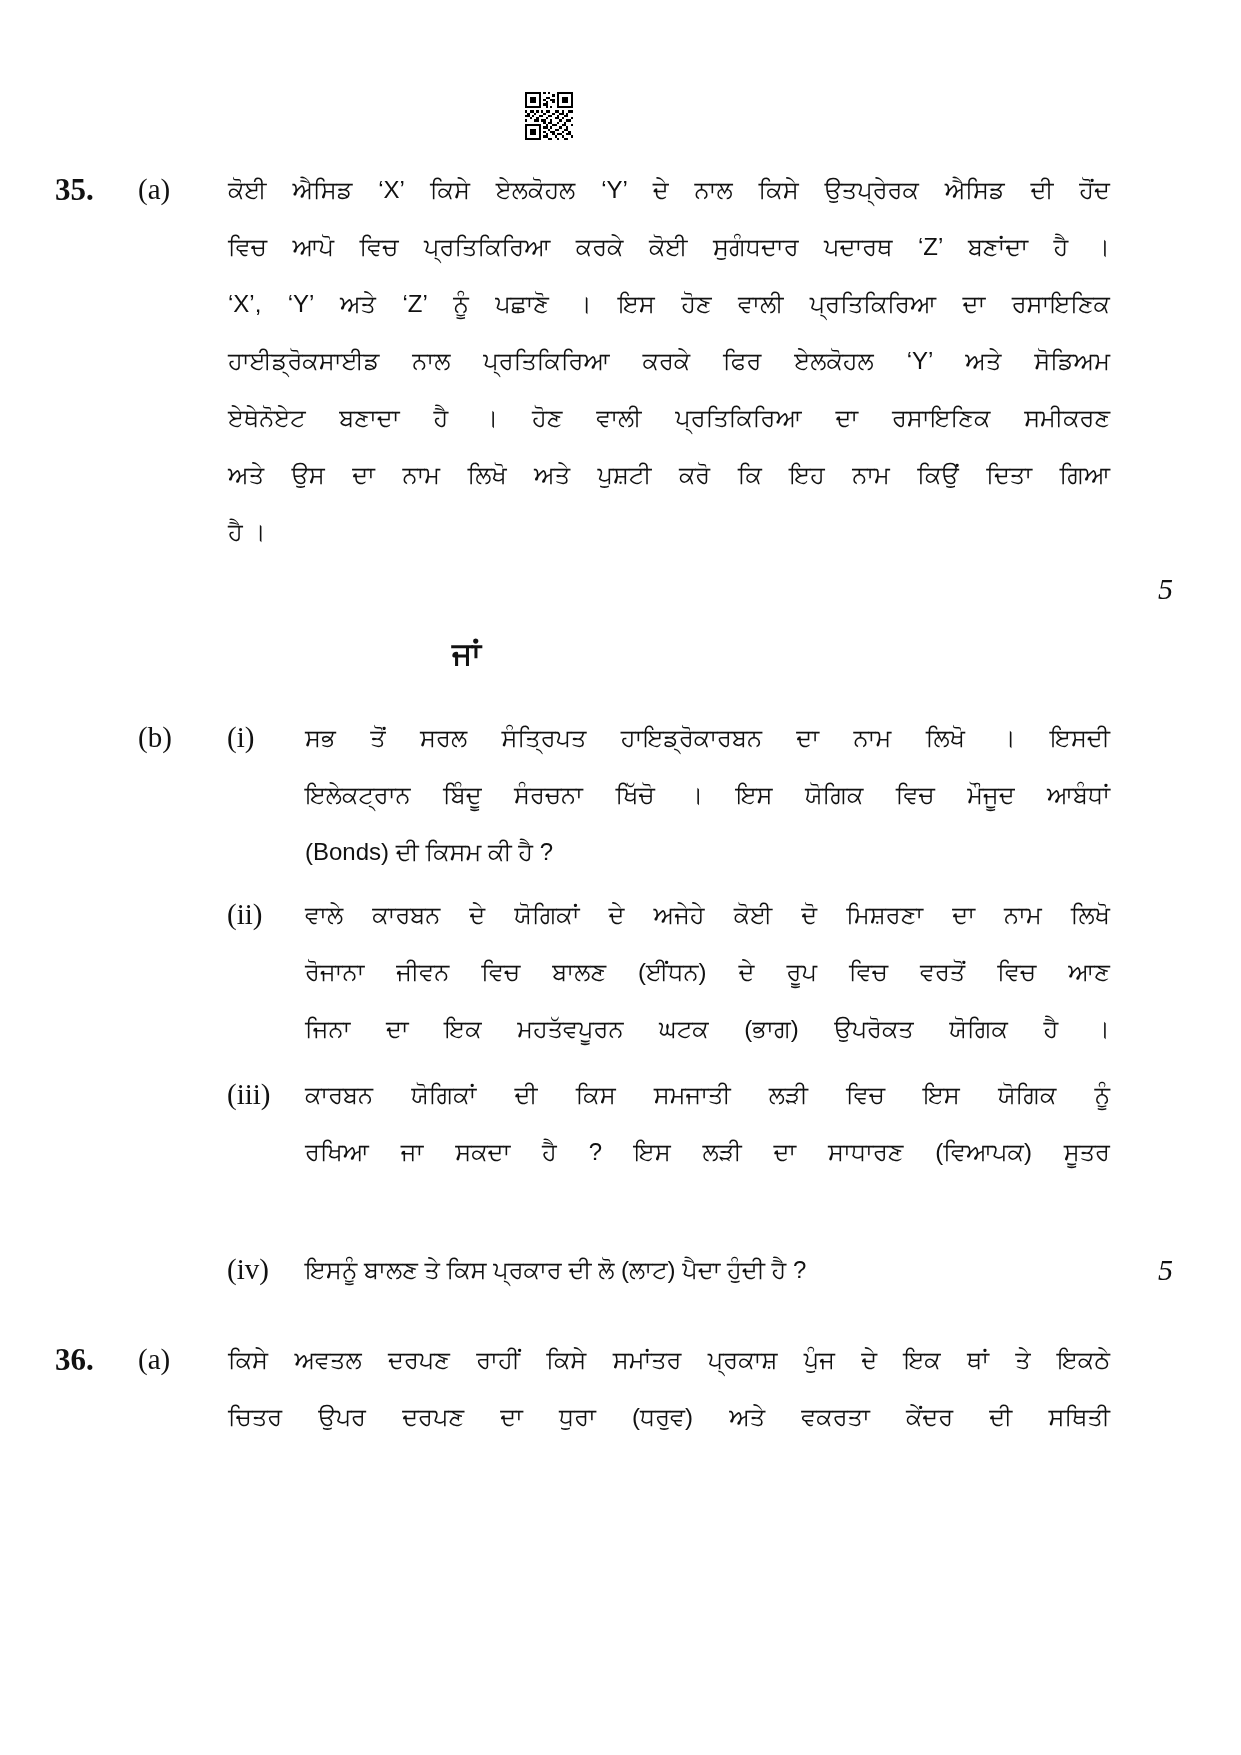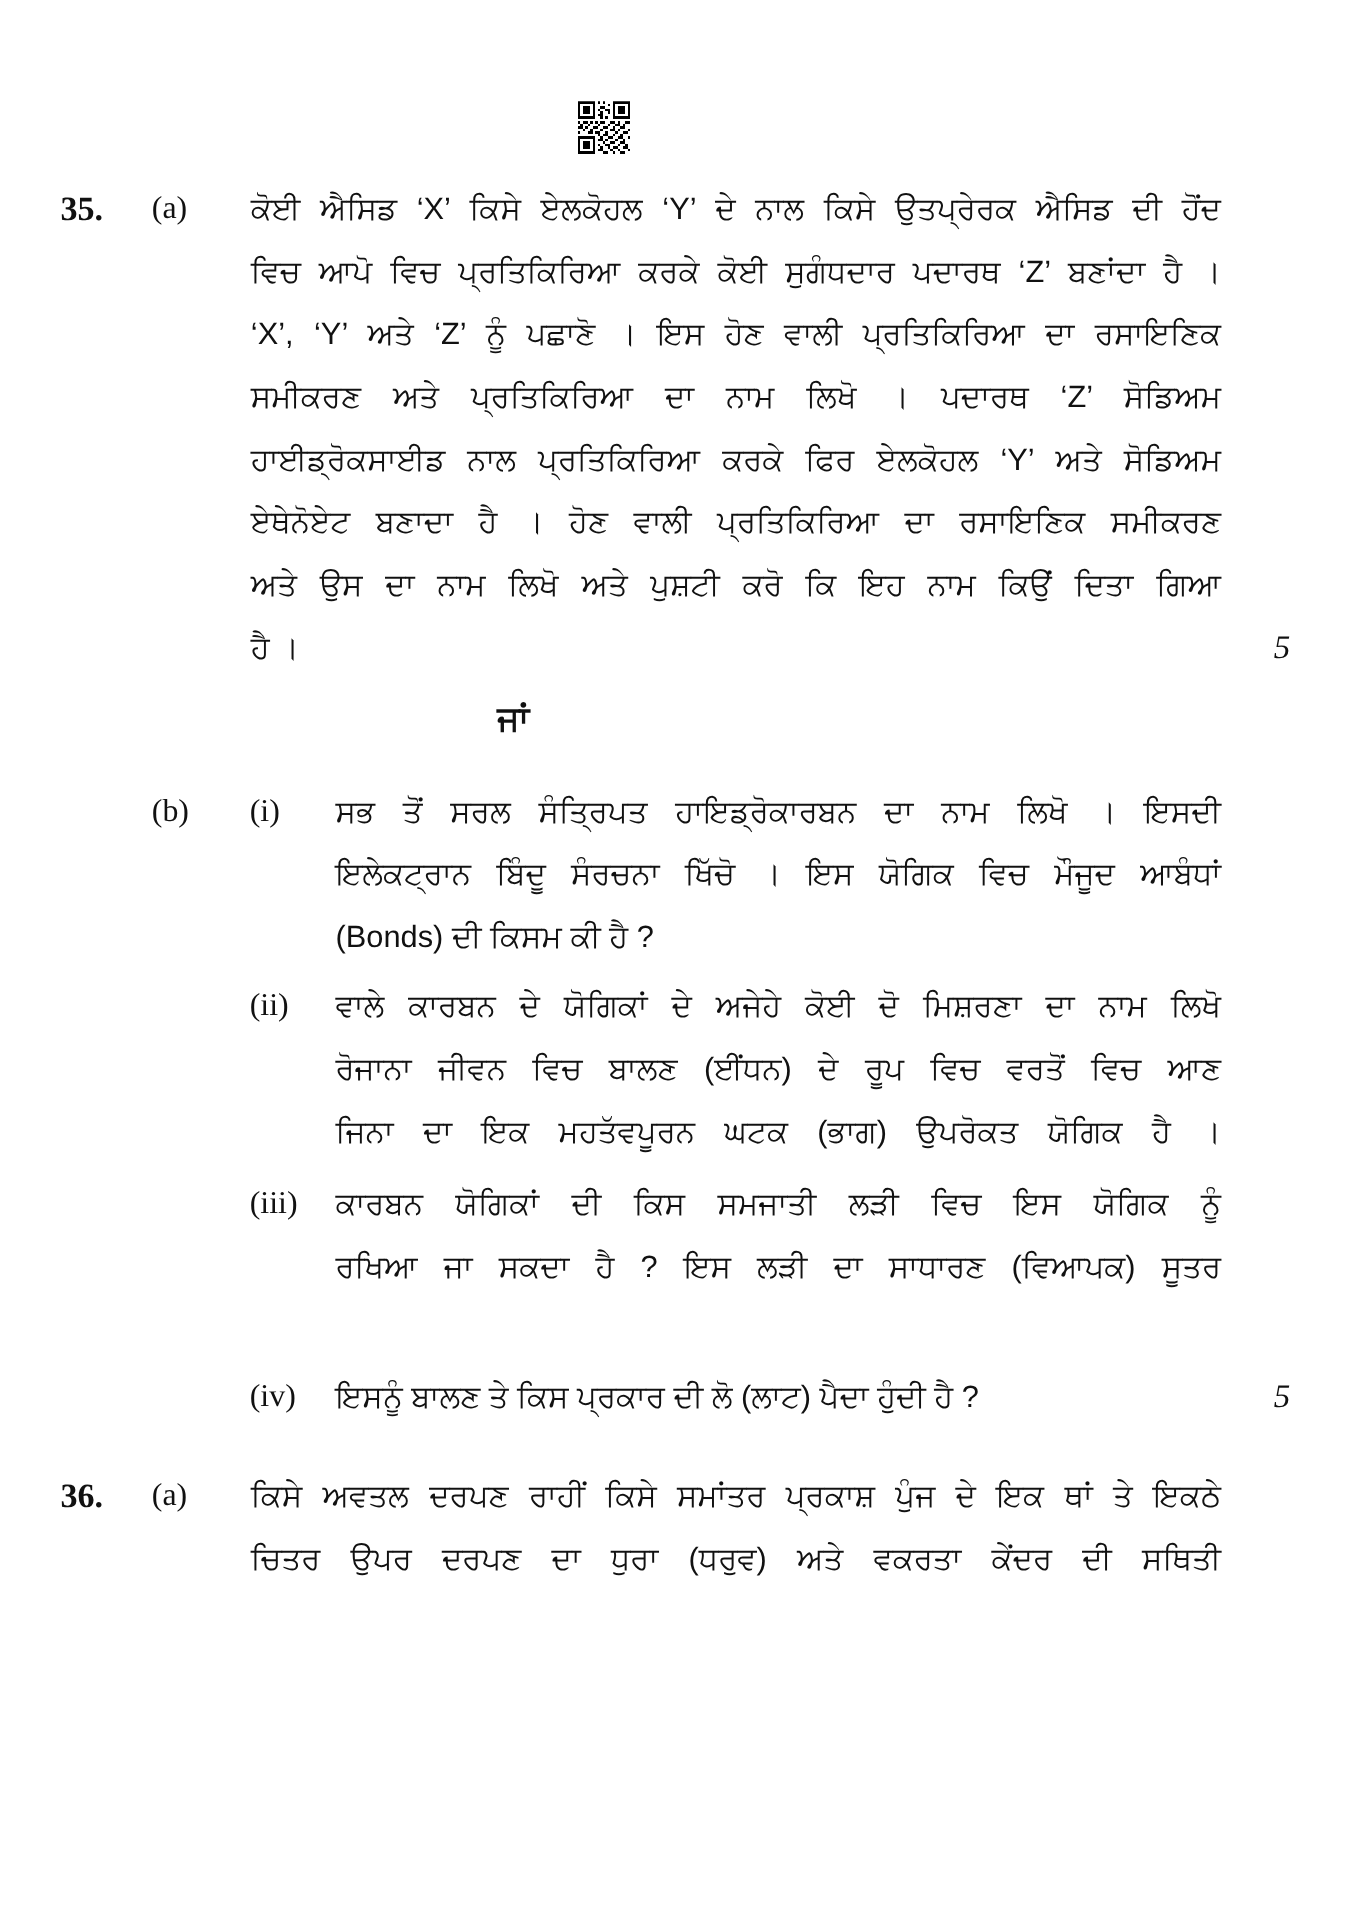--- a/index.html
+++ b/index.html
@@ -42,21 +42,21 @@
     left: 227px;
     top: 0;
     font-family: "Liberation Serif", serif;
     font-size: 29px;
     line-height: 57px;
   }
   .text { position: absolute; top: 0; }
   .text.main { left: 228px; width: 882px; }
   .text.sub  { left: 305px; width: 805px; }
   .jline {
-    font-size: 28px;
+    font-size: 24px;
     line-height: 57px;
     text-align: justify;
     text-align-last: justify;
     white-space: normal;
   }
   .jline.last { text-align-last: left; }
   .marks {
     position: absolute;
     left: 1158px;
     width: 40px;
@@ -189,21 +189,20 @@
     </svg>
   </div>
 
   <section class="block" style="top:161px;">
     <span class="qnum">35.</span>
     <span class="plabel">(a)</span>
     <div class="text main">
       <div class="jline">ਕੋਈ ਐਸਿਡ ‘X’ ਕਿਸੇ ਏਲਕੋਹਲ ‘Y’ ਦੇ ਨਾਲ ਕਿਸੇ ਉਤਪ੍ਰੇਰਕ ਐਸਿਡ ਦੀ ਹੋਂਦ</div>
       <div class="jline">ਵਿਚ ਆਪੋ ਵਿਚ ਪ੍ਰਤਿਕਿਰਿਆ ਕਰਕੇ ਕੋਈ ਸੁਗੰਧਦਾਰ ਪਦਾਰਥ ‘Z’ ਬਣਾਂਦਾ ਹੈ ।</div>
       <div class="jline">‘X’, ‘Y’ ਅਤੇ ‘Z’ ਨੂੰ ਪਛਾਣੋ । ਇਸ ਹੋਣ ਵਾਲੀ ਪ੍ਰਤਿਕਿਰਿਆ ਦਾ ਰਸਾਇਣਿਕ</div>
-      <div class="jline">ਸਮੀਕਰਣ ਅਤੇ ਪ੍ਰਤਿਕਿਰਿਆ ਦਾ ਨਾਮ ਲਿਖੋ । ਪਦਾਰਥ ‘Z’ ਸੋਡਿਅਮ</div>
       <div class="jline">ਹਾਈਡ੍ਰੋਕਸਾਈਡ ਨਾਲ ਪ੍ਰਤਿਕਿਰਿਆ ਕਰਕੇ ਫਿਰ ਏਲਕੋਹਲ ‘Y’ ਅਤੇ ਸੋਡਿਅਮ</div>
       <div class="jline">ਏਥੇਨੋਏਟ ਬਣਾਦਾ ਹੈ । ਹੋਣ ਵਾਲੀ ਪ੍ਰਤਿਕਿਰਿਆ ਦਾ ਰਸਾਇਣਿਕ ਸਮੀਕਰਣ</div>
       <div class="jline">ਅਤੇ ਉਸ ਦਾ ਨਾਮ ਲਿਖੋ ਅਤੇ ਪੁਸ਼ਟੀ ਕਰੋ ਕਿ ਇਹ ਨਾਮ ਕਿਉਂ ਦਿਤਾ ਗਿਆ</div>
       <div class="jline last">ਹੈ ।</div>
     </div>
   </section>
   <div class="marks" style="top:560px;">5</div>
 
   <div class="or-sep" style="top:625px;">ਜਾਂ</div>
 

